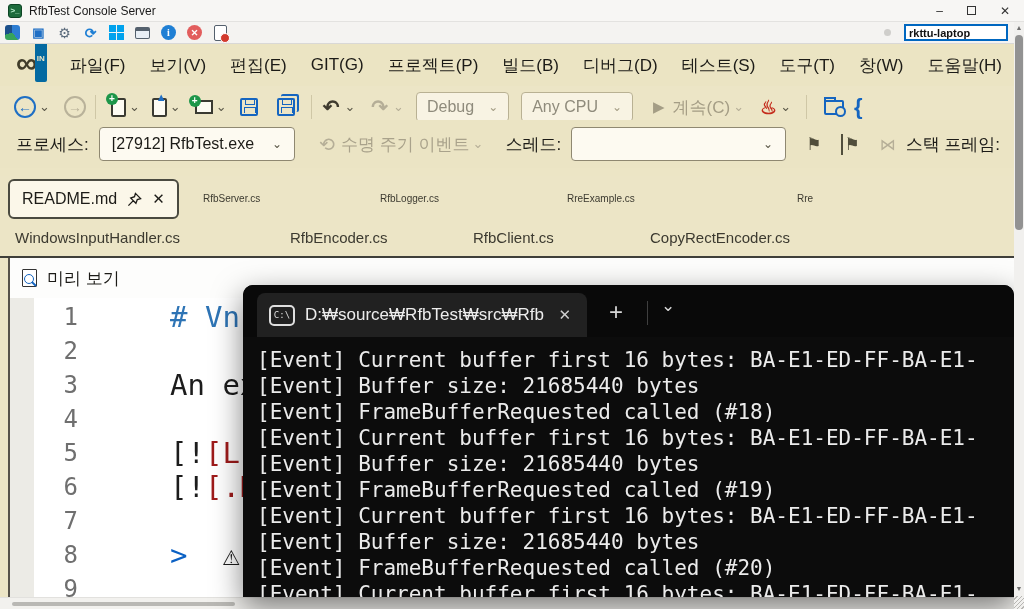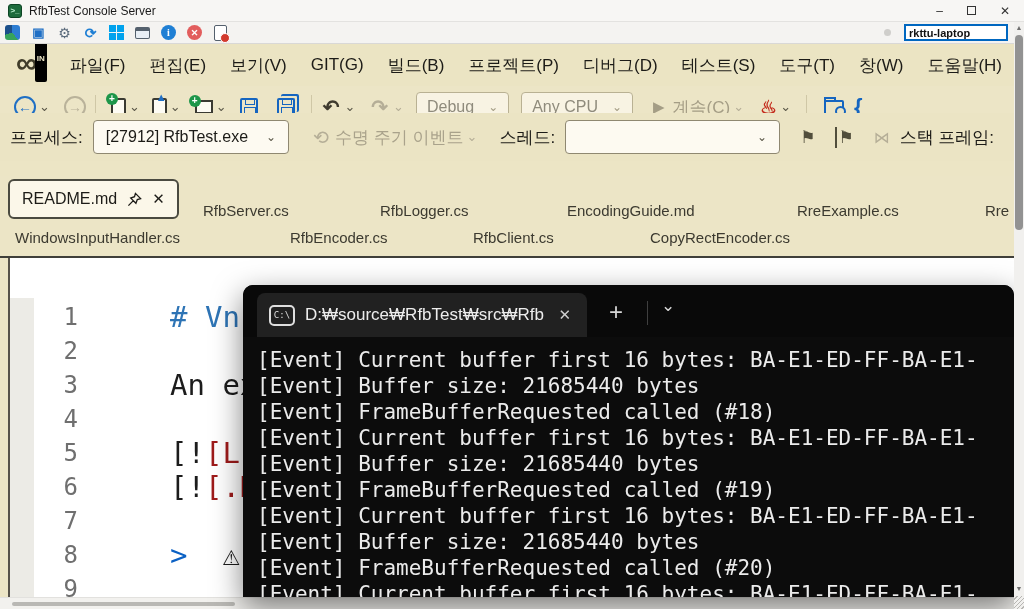--- a/index.html
+++ b/index.html
@@ -46,21 +46,21 @@
   .v-scroll .thumb { position:absolute; left:1px; top:13px; width:8px; height:195px; background:#929292; border-radius:4px;}
   .v-scroll .grip { position:absolute; left:0; bottom:0; width:10px; height:13px;
                     background:repeating-linear-gradient(135deg, transparent 0 2px, #b8b7b4 2px 3px); }
 
   
   .viewport { position:absolute; left:0; top:44px; width:1014px; height:565px; background:#ece5c5; overflow:hidden; }
 
   
   .vs-menu { position:absolute; left:0; top:0; width:100%; height:42px; background:#ebe4c3; display:flex; align-items:center; }
   .vs-logo { position:relative; width:30px; height:30px; margin:0 14px 0 16px; color:#413d2b; font-size:30px; line-height:26px; font-weight:bold;}
-  .vs-logo .badge { position:absolute; right:-3px; bottom:-2px; background:#000000; color:#ece5c5; font-size:8px; font-weight:bold;
+  .vs-logo .badge { position:absolute; right:-3px; bottom:-2px; background:#0369a1; color:#ece5c5; font-size:8px; font-weight:bold;
                     padding:19px 2px; border-radius:2px; line-height:8px;}
   .menu-items { display:flex; align-items:center; }
   .menu-item { font-size:17px; color:#1c1b17; padding:6px 12px; white-space:nowrap; cursor:default;}
 
   
   .vs-toolbar { position:absolute; left:0; top:42px; width:100%; height:42px; background:#ece5c6;
                 display:flex; align-items:center; padding-left:14px; }
   .tb-gap { width:8px; }
   .tb-sep { width:1px; height:24px; background:#cfc7a6; margin:0 9px; }
   .chev { font-size:13px; color:#5a5748; margin:0 6px 0 3px; line-height:10px;}
@@ -87,40 +87,40 @@
   .combo .c-chev { margin-left:14px; color:#a49d85; font-size:12px;}
   .play { color:#a49d85; font-size:15px; margin:0 8px 0 14px;}
   .continue-label { color:#a49d85; font-size:17px; }
   .flame { color:#c42b1c; font-size:19px; font-weight:bold; margin-left:10px;}
   .foldersearch { position:relative; width:20px; height:15px; border:2px solid #1565c0; border-radius:2px; margin-left:8px;}
   .foldersearch::before { content:""; position:absolute; left:-2px; top:-5px; width:8px; height:3px; border:2px solid #1565c0; border-bottom:none;}
   .foldersearch::after { content:""; position:absolute; right:-4px; bottom:-4px; width:7px; height:7px; border:2px solid #1565c0; border-radius:50%; background:#ece5c6;}
   .partial-brace { color:#1565c0; font-size:22px; font-weight:bold; margin-left:10px;}
 
   
-  .vs-debugbar { position:absolute; left:0; top:69px; width:100%; height:48px; background:#ebe4c4;
-                 display:flex; align-items:center; padding-left:10px; font-size:17px; color:#1c1b17;}
+  .vs-debugbar { position:absolute; left:0; top:76px; width:100%; height:48px; background:#ebe4c4;
+                 display:flex; align-items:center; padding-left:16px; font-size:17px; color:#1c1b17;}
   .combo2 { height:34px; background:#fdfaf1; border:1px solid #8f8871; border-radius:4px; display:flex; align-items:center;
             padding:0 12px; margin:0 10px; font-size:16px; color:#1c1b17;}
   .combo2 .c-chev { margin-left:18px; color:#5a5748; font-size:12px;}
   .dim { color:#a9a28b; }
   .lifecycle-icon { font-size:19px; color:#b5ae97; margin:0 6px 0 14px;}
   .flag { font-size:17px; color:#514e3c; margin:0 10px;}
   .flag.pole { border-left:2px solid #514e3c; padding-left:1px;}
   .bowtie { font-size:16px; color:#b5ae97; margin:0 10px;}
 
   
   .tab-row1 { position:absolute; left:0; top:132px; width:100%; height:46px; background:#ece5c6;}
   .active-tab { position:absolute; left:8px; top:3px; height:40px; background:#fbf7e9; border:2px solid #4a4a40;
                 border-radius:6px; display:flex; align-items:center; padding:0 12px; gap:10px;}
   .active-tab .tab-name { font-size:16px; color:#1c1b17; }
   .active-tab .pin svg { display:block; }
   .active-tab .x { font-size:15px; color:#1c1b17; }
   .tab-row1 .others { position:absolute; inset:0; }
-  .tab-row1 .tab-label { position:absolute; top:12px; line-height:46px; font-size:15px; color:#3c3a30; white-space:nowrap;}
+  .tab-row1 .tab-label { position:absolute; top:0; line-height:46px; font-size:10px; color:#3c3a30; white-space:nowrap;}
   .tab-row1 .tab-label:nth-child(1){ left:203px; } .tab-row1 .tab-label:nth-child(2){ left:380px; }
   .tab-row1 .tab-label:nth-child(3){ left:567px; } .tab-row1 .tab-label:nth-child(4){ left:797px; }
   .tab-row1 .tab-label:nth-child(5){ left:985px; }
   .tab-row2 { position:absolute; left:0; top:178px; width:100%; height:34px; background:#ece5c6;}
   .tab-row2 .tab-label2 { position:absolute; top:0; line-height:32px; font-size:15px; color:#3c3a30; white-space:nowrap;}
   .tab-row2 .tab-label2:nth-child(1){ left:15px; } .tab-row2 .tab-label2:nth-child(2){ left:290px; }
   .tab-row2 .tab-label2:nth-child(3){ left:473px; } .tab-row2 .tab-label2:nth-child(4){ left:650px; }
 
   
   .doc { position:absolute; left:0; top:212px; width:100%; height:353px; background:#ffffff; border-top:2px solid #3f3f3a;}
@@ -208,25 +208,25 @@
 
   <div class="viewport">
 
     <div class="vs-menu">
       <span class="vs-logo">
         <span>∞</span>
         <span class="badge">IN</span>
       </span>
       <span class="menu-items">
           <span class="menu-item">파일(F)</span>
+          <span class="menu-item">보기(V)</span>
           <span class="menu-item">편집(E)</span>
-          <span class="menu-item">보기(V)</span>
           <span class="menu-item">GIT(G)</span>
+          <span class="menu-item">프로젝트(P)</span>
           <span class="menu-item">빌드(B)</span>
-          <span class="menu-item">프로젝트(P)</span>
           <span class="menu-item">디버그(D)</span>
           <span class="menu-item">테스트(S)</span>
           <span class="menu-item">도구(T)</span>
           <span class="menu-item">창(W)</span>
           <span class="menu-item">도움말(H)</span>
         </span>
     </div>
 
     <div class="vs-toolbar">
       <span class="circle-arrow">←</span>
@@ -299,32 +299,35 @@
         <span class="pin">
           <svg width="15" height="15" viewBox="0 0 16 16">
               <path d="M9 1.5 L14.5 7 L11 8 L9.5 12 L4 6.5 L8 5 Z M6.5 9.5 L1.5 14.5" fill="none" stroke="#1c1b17" stroke-width="1.4"></path>
             </svg>
         </span>
         <span class="x">✕</span>
       </span>
       <span class="others">
           <span class="tab-label">RfbServer.cs</span>
           <span class="tab-label">RfbLogger.cs</span>
-          <span class="tab-label">EncodingGuide.md</span>
           <span class="tab-label">RreExample.cs</span>
           <span class="tab-label">Rre</span>
         </span>
     </div>
     <div class="tab-row2">
       <span><span class="tab-label2">WindowsInputHandler.cs</span><span class="tab-label2">RfbEncoder.cs</span><span class="tab-label2">RfbClient.cs</span><span class="tab-label2">CopyRectEncoder.cs</span></span>
     </div>
 
     <div class="doc">
       <div class="doc-tan"></div>
       <div class="doc-edge"></div>
+      <div class="preview-bar">
+        <span class="preview-icon"></span>
+        <span class="preview-label">미리 보기</span>
+      </div>
       <div class="glyph-margin"></div>
       <div class="editor-lines">
           <div class="ed-row">
             <span class="ed-num">1</span>
             <span class="ed-code"><span class="seg-head"># Vn</span></span>
           </div>
           <div class="ed-row">
             <span class="ed-num">2</span>
             <span class="ed-code"></span>
           </div>

